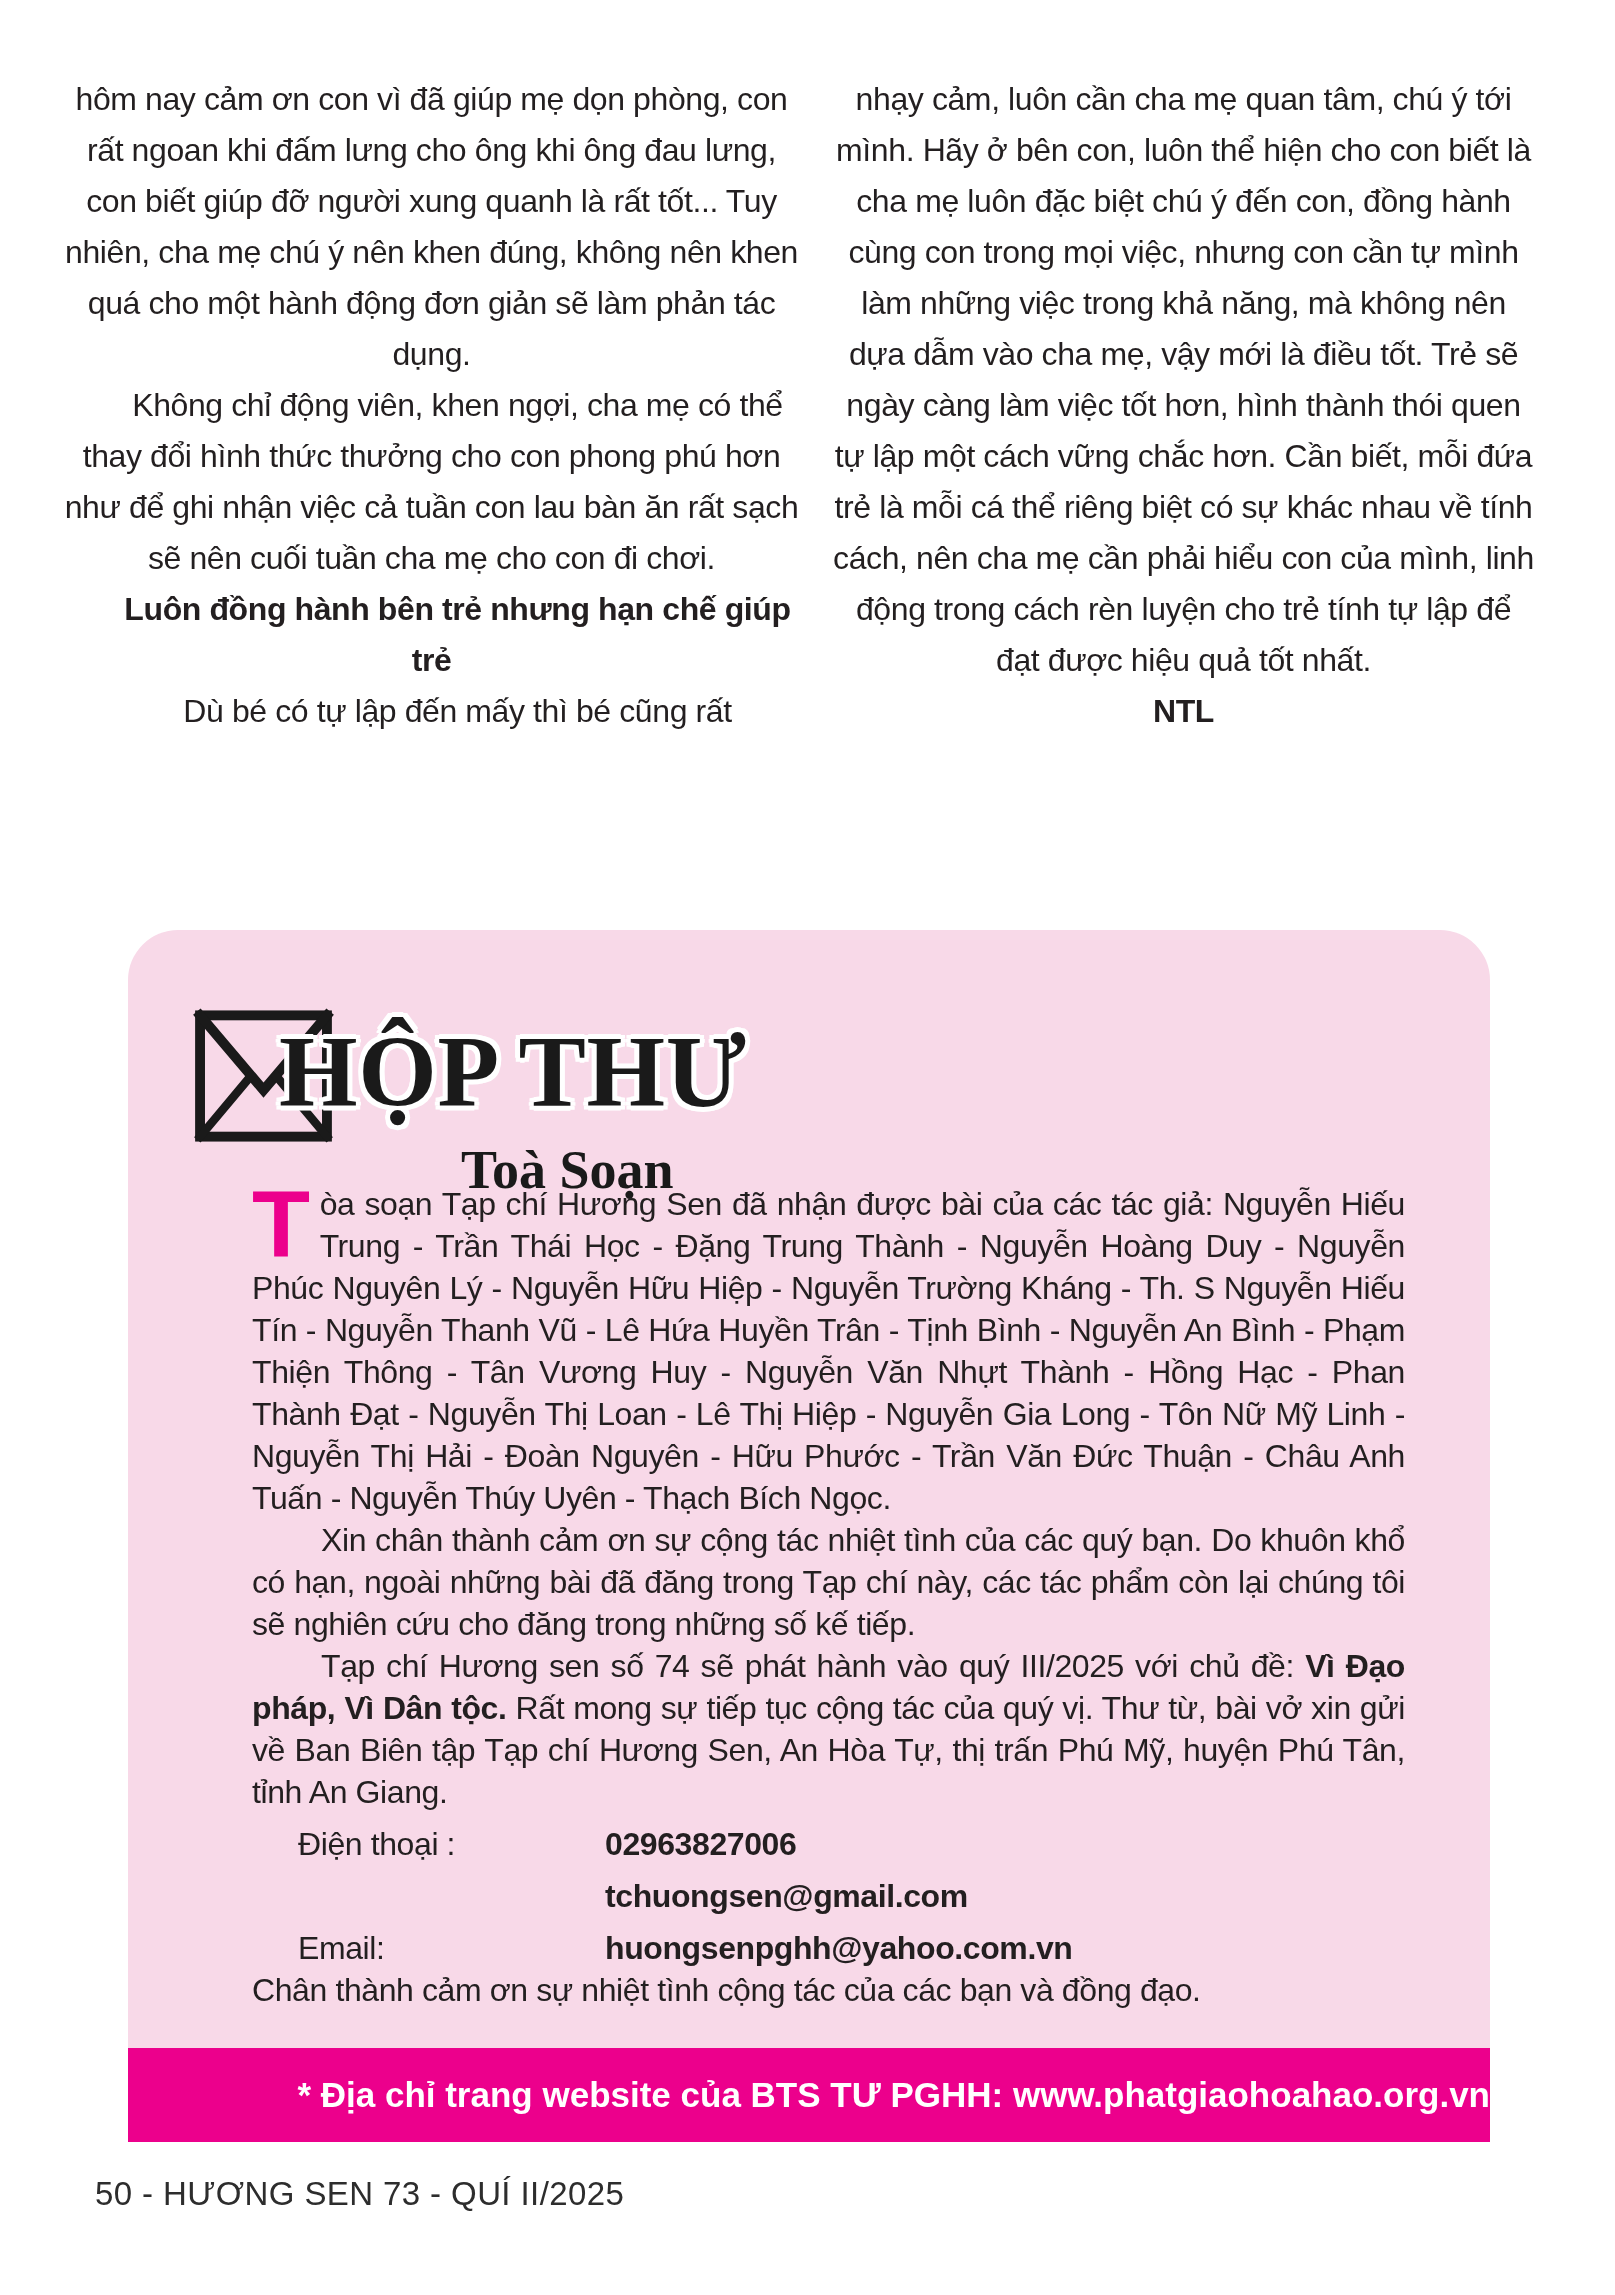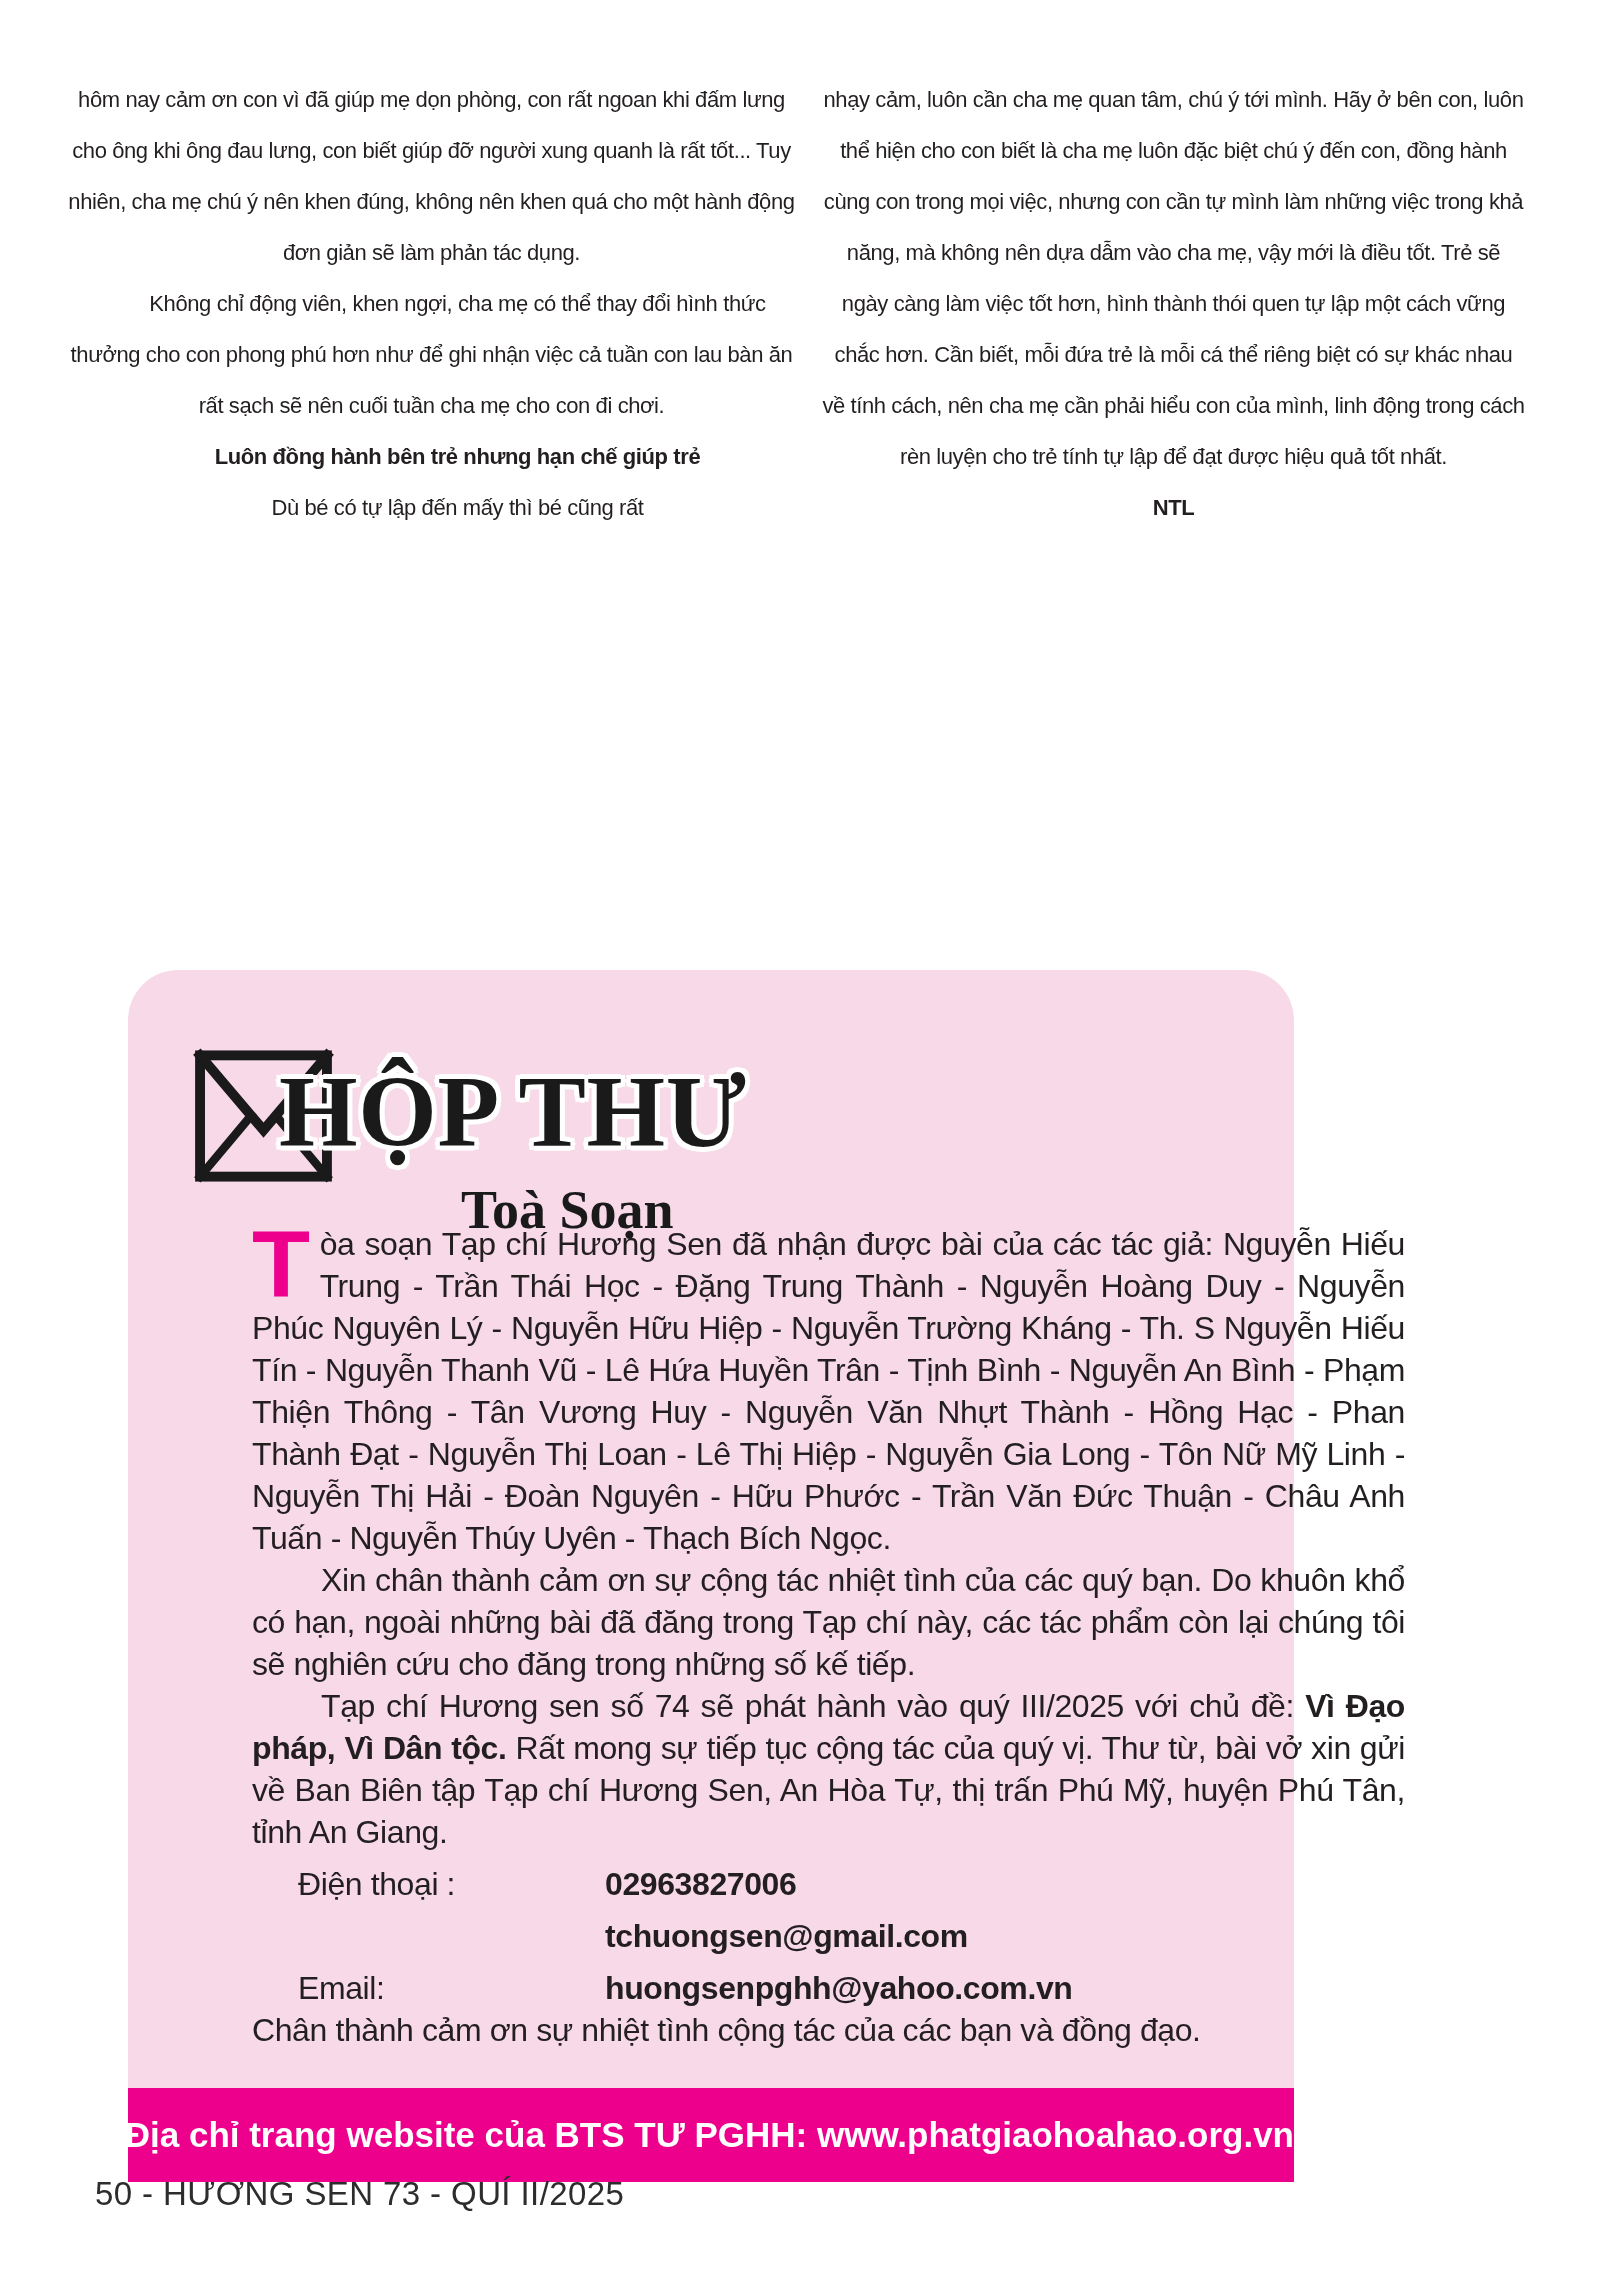--- a/index.html
+++ b/index.html
@@ -7,37 +7,36 @@
     position:relative;
     width:1616px;height:2295px;
     background:#ffffff;
     font-family:"Liberation Sans", sans-serif;
     color:#231f20;
     overflow:hidden;
   }
   
   .article{
     position:absolute;left:61px;top:74px;width:1474px;
-    display:flex;gap:20px;
-    font-size:22px;line-height:51px;
+    display:flex;gap:30px;
+    font-size:32px;line-height:51px;
     letter-spacing:-0.4px;
     text-align:justify;
   }
   .col-left{width:741px;}
   .col-right{width:703px;}
   .article p{margin:0;text-align:center;}
   .indent{text-indent:52px;}
   .article .heading{font-weight:bold;text-indent:52px;}
   .byline{text-align:right;font-weight:bold;margin-top:0;}
   
   .mailbox{
-    position:absolute;left:128px;top:930px;width:1166px;height:1212px;
+    position:absolute;left:128px;top:930px;width:1362px;height:1212px;
     background:#f8d9e8;
     border-radius:50px 50px 0 0;
-    margin-top:40px;
   }
   .envelope{
     position:absolute;left:65px;top:72px;width:141px;height:148px;
   }
   .mail-title{
     position:absolute;left:151px;top:92px;
     font-family:"Liberation Serif", serif;
     font-weight:bold;font-size:101px;line-height:1;
     color:#1a1a1a;letter-spacing:0.7px;
     text-shadow:-4.3px -4.3px 0 #fff,4.3px -4.3px 0 #fff,-4.3px 4.3px 0 #fff,4.3px 4.3px 0 #fff,

